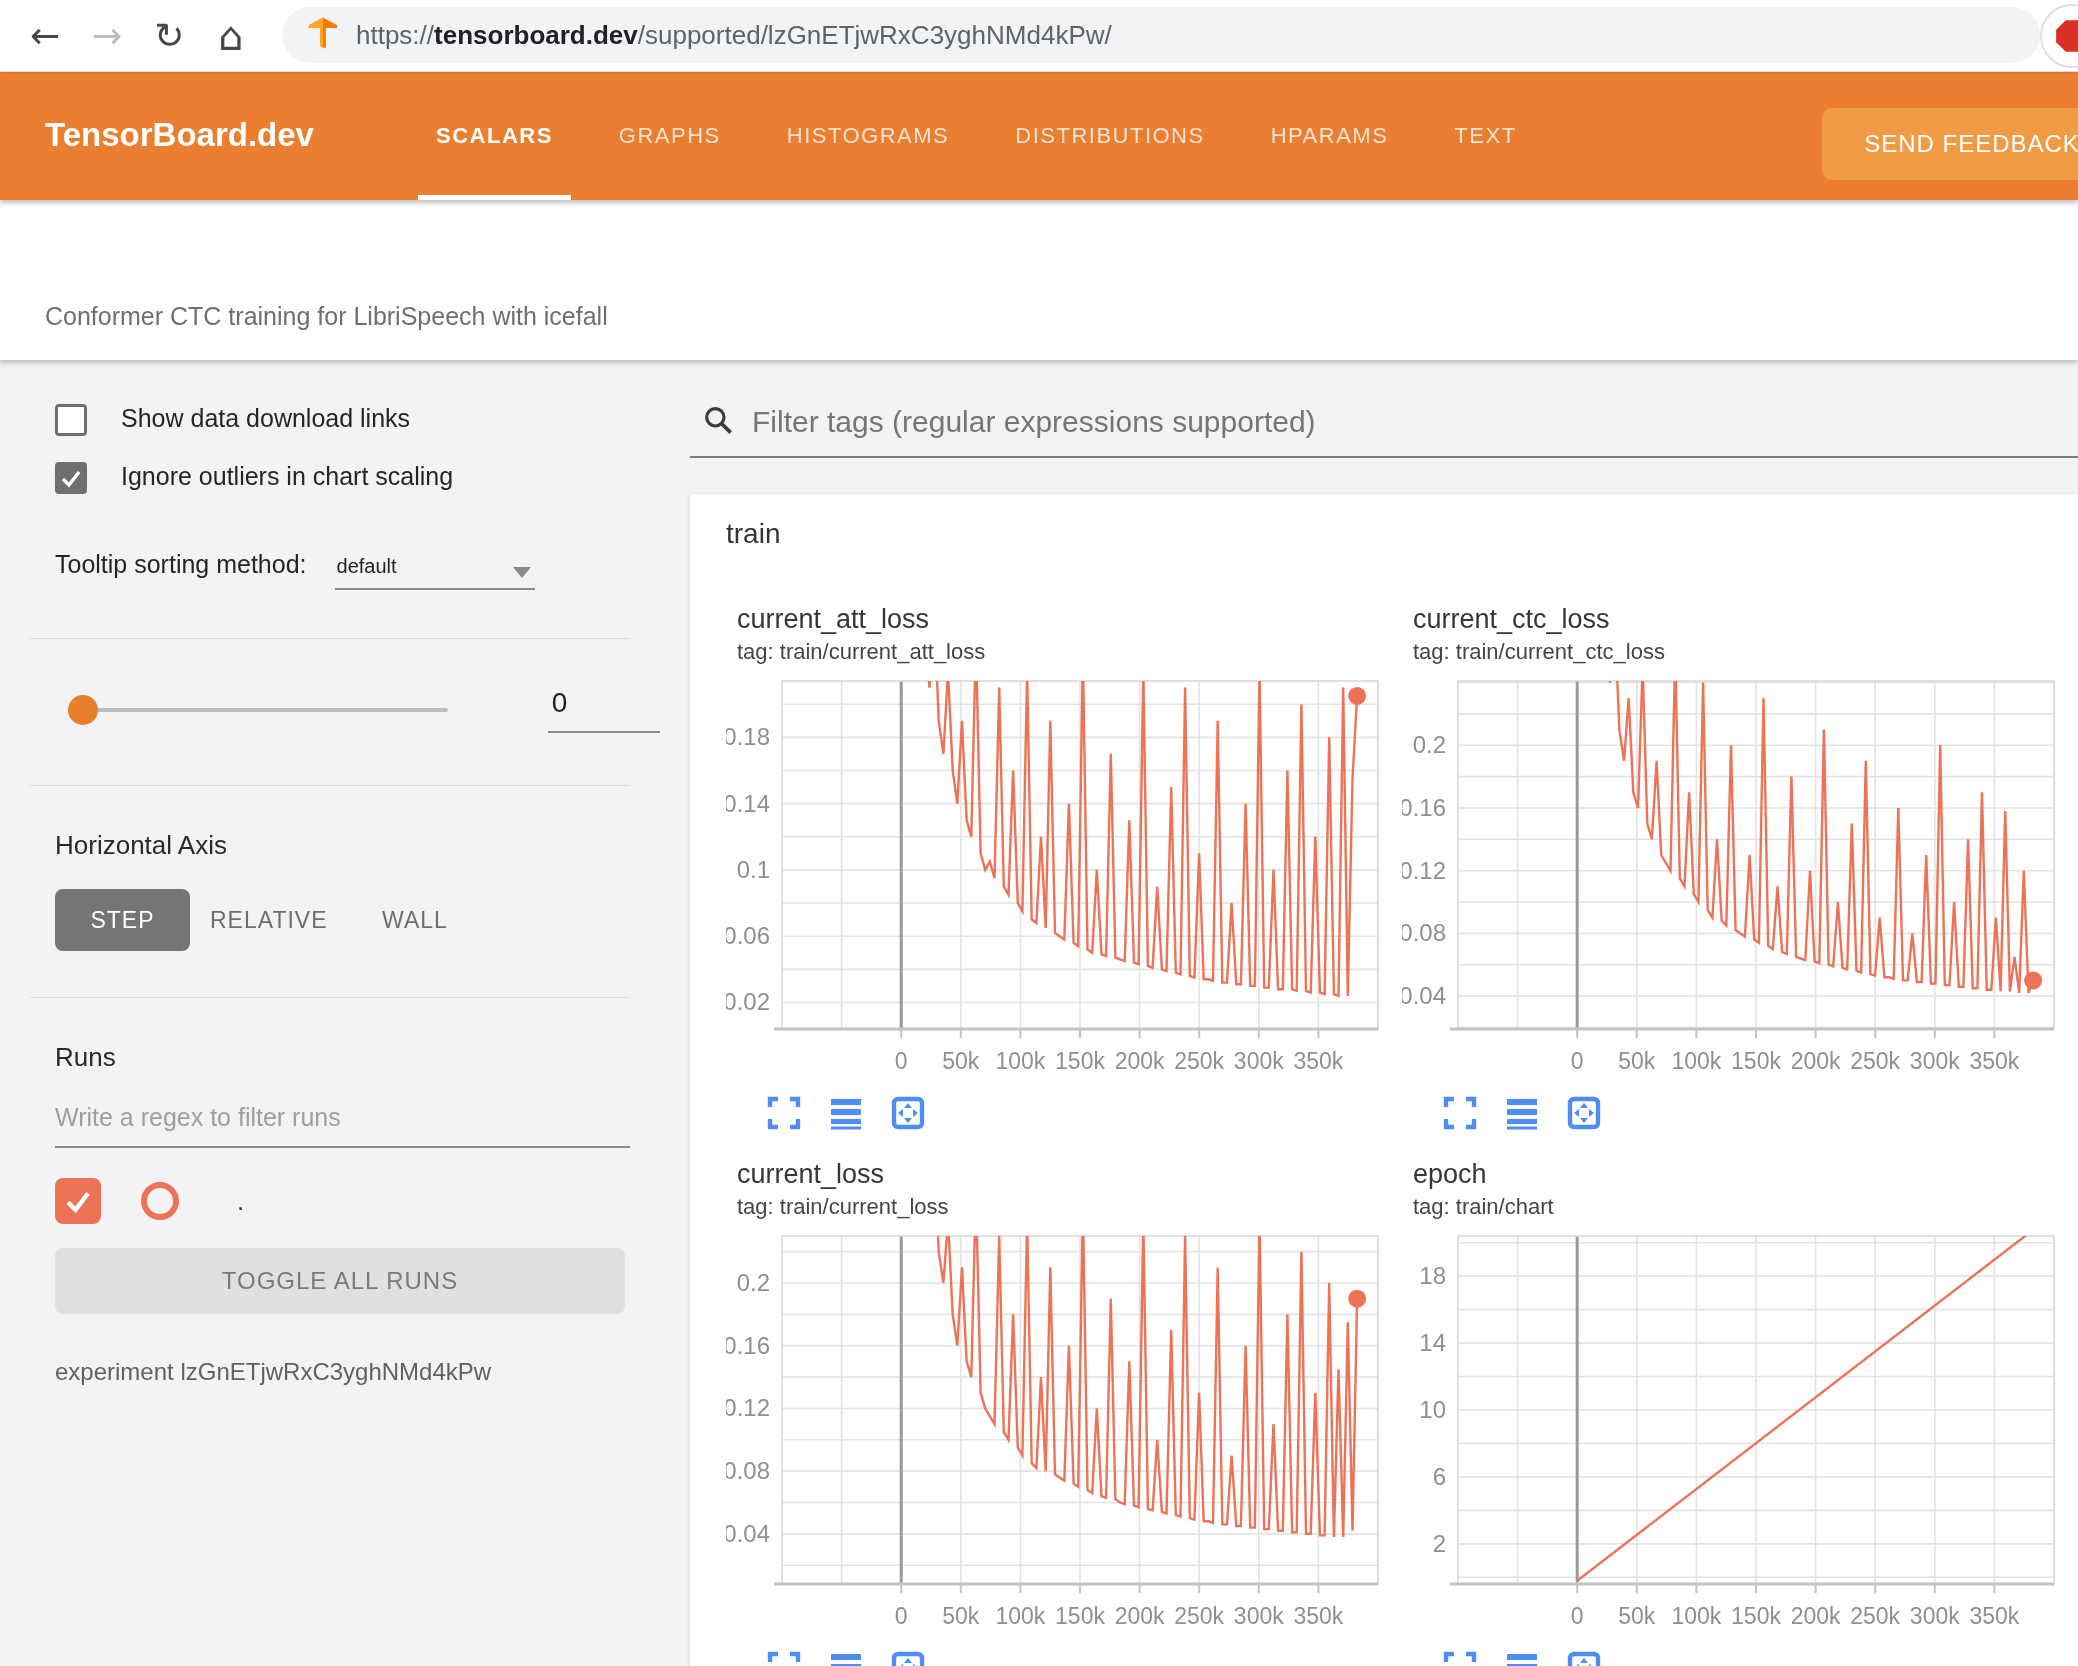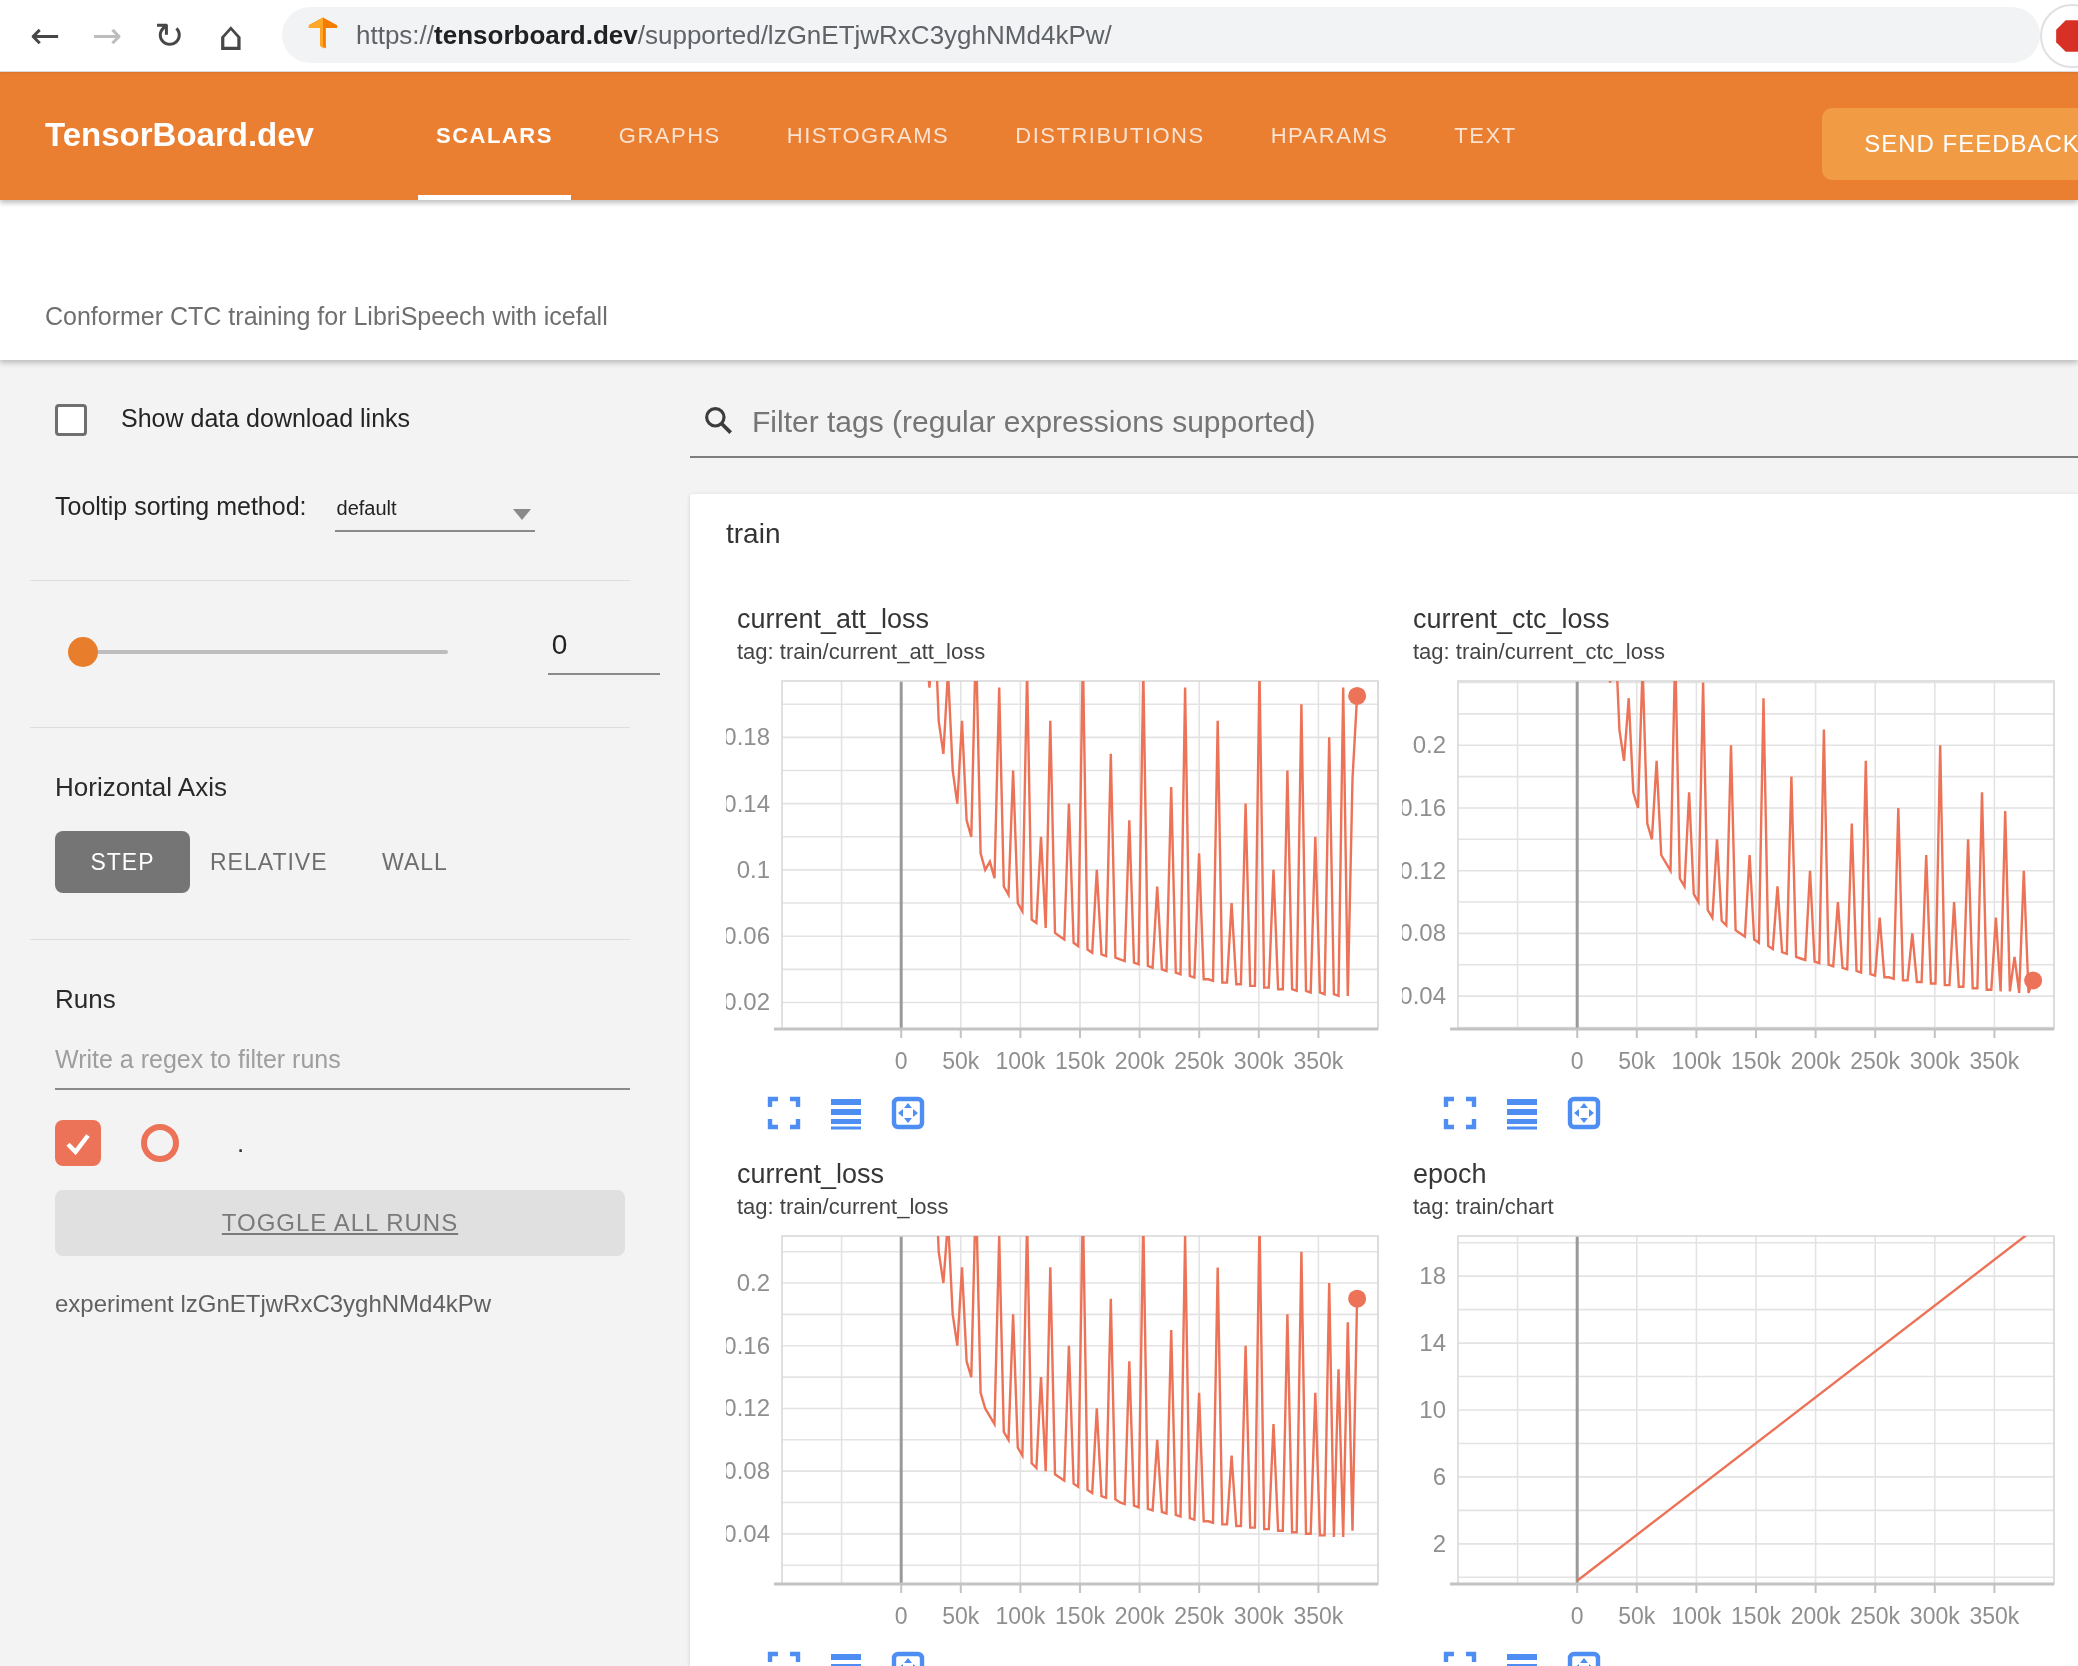--- a/index.html
+++ b/index.html
@@ -64,22 +64,22 @@
               font-size:23px; letter-spacing:1px; cursor:pointer; color:#6e6e6e; padding:0 20px; }
   .axis-btn.active { background:#757575; color:#ffffff; }
   .runs-filter { margin:30px 0 0 55px; width:575px; border-bottom:2px solid #8a8a8a; padding-bottom:14px; }
   .runs-filter input { border:none; outline:none; background:transparent; width:100%; font-size:25px; color:#444;
                        font-family:"Liberation Sans",sans-serif; }
   .runs-filter input::placeholder { color:#9e9e9e; }
   .run-row { display:flex; align-items:center; margin:30px 0 0 55px; }
   .run-cb { width:46px; height:46px; border-radius:8px; display:flex; align-items:center; justify-content:center; cursor:pointer; }
   .run-swatch { width:38px; height:38px; border-radius:50%; border:6px solid; margin-left:40px; }
   .run-name { font-size:26px; color:#333; margin-left:58px; }
-  .toggle-btn { margin:24px 0 6px 55px; width:570px; height:66px; background:#e0e0e0; border:none; border-radius:8px;
-                color:#7a7a7a; font-size:24px; letter-spacing:1px; font-family:"Liberation Sans",sans-serif; cursor:pointer;text-decoration:underline; }
+  .toggle-btn { margin:24px 0 16px 55px; width:570px; height:66px; background:#e0e0e0; border:none; border-radius:8px;
+                color:#7a7a7a; font-size:24px; letter-spacing:1px; font-family:"Liberation Sans",sans-serif; cursor:pointer; }
   .exp-id { font-size:24px; color:#616161; margin:28px 0 0 55px; }
 
   
   .main { position:absolute; left:690px; top:360px; width:1388px; height:1306px; }
   .filter-row { position:relative; margin-top:44px; padding-left:12px; display:flex; align-items:center;
                 border-bottom:2px solid #7d7d7d; padding-bottom:16px; width:1388px; }
   .filter-row input { border:none; outline:none; background:transparent; flex:1; font-size:30px; color:#444;
                       margin-left:18px; font-family:"Liberation Sans",sans-serif; }
   .filter-row input::placeholder { color:#757575; }
   .train-card { margin-top:36px; width:1500px; background:#ffffff; border-radius:3px;
@@ -133,20 +133,28 @@
   </div>
 
   <div class="title-bar">
     <div class="exp-title">Conformer CTC training for LibriSpeech with icefall</div>
   </div>
 
   <div class="sidebar">
     <div class="cb-row">
       <span class="cb-box"></span>
       <span class="cb-label">Show data download links</span>
+    </div>
+    <div class="cb-row">
+      <span class="cb-box checked">
+        <svg width="24" height="24" viewBox="0 0 24 24">
+          <polyline points="4,13 10,19 20,6" fill="none" stroke="#ffffff" stroke-width="3.4"></polyline>
+        </svg>
+      </span>
+      <span class="cb-label">Ignore outliers in chart scaling</span>
     </div>
 
     <div class="tooltip-row">
       <span class="tooltip-label">Tooltip sorting method:</span>
       <div class="select-box">
         <span class="select-value">default</span>
         <span class="caret"></span>
       </div>
     </div>
 

